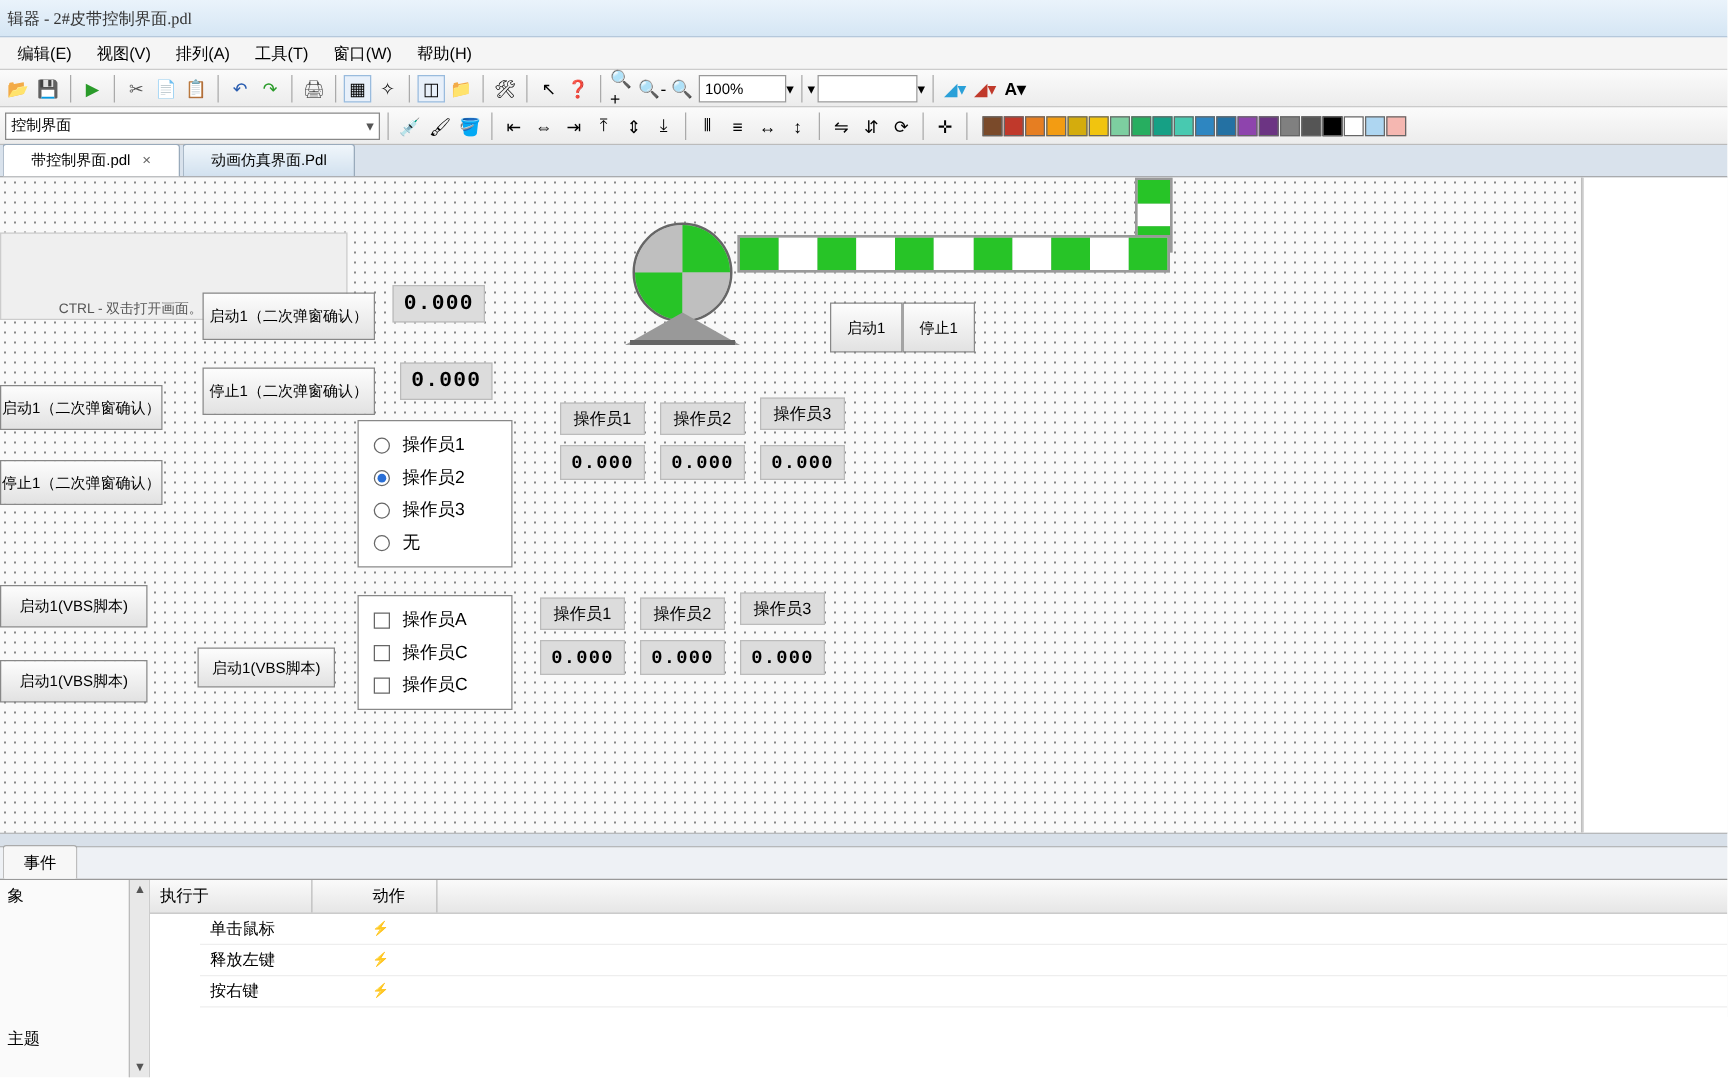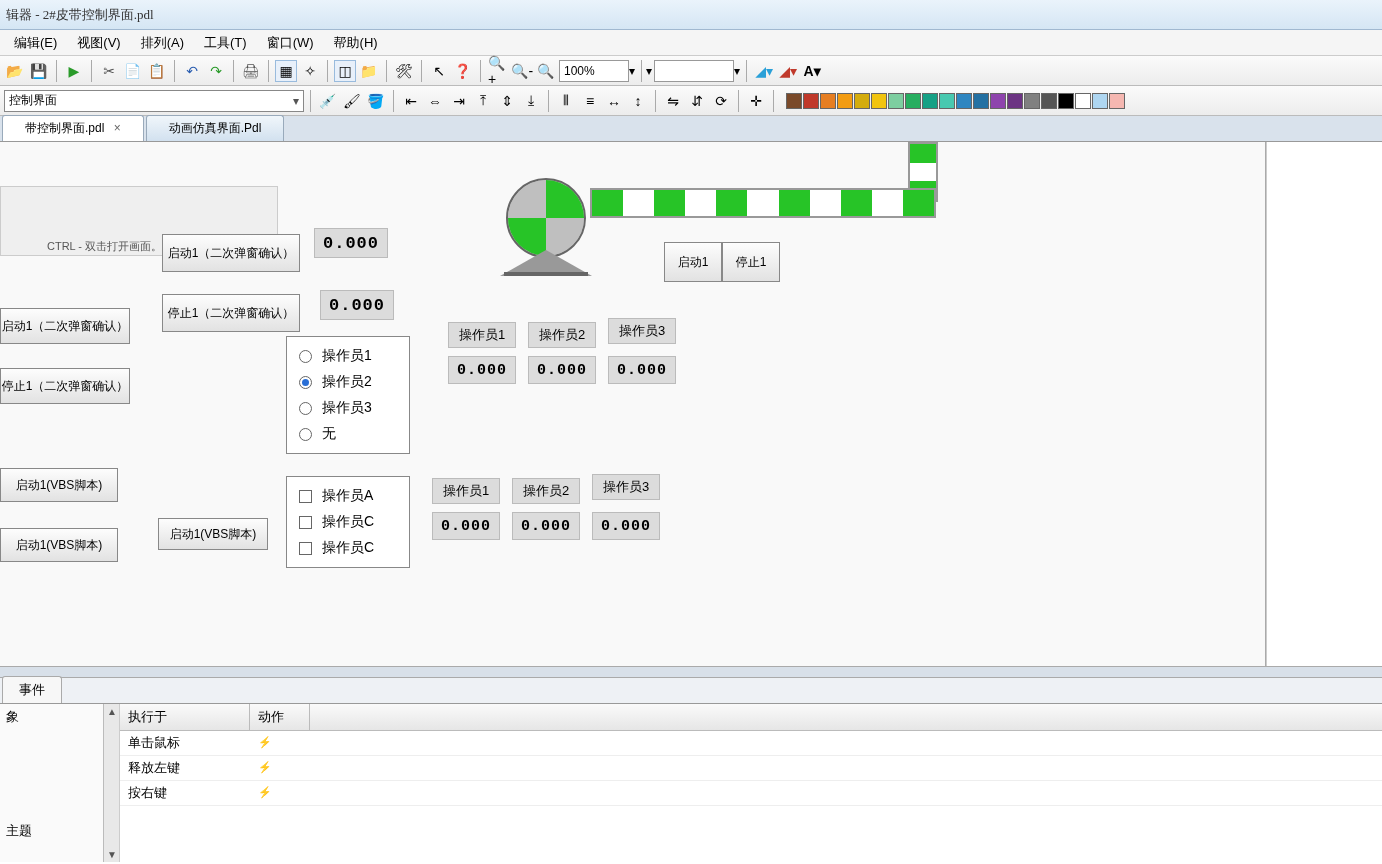--- a/index.html
+++ b/index.html
@@ -59,22 +59,22 @@
 .prop-tab { padding: 4px 16px; background:#f7f7f7; border:1px solid #aaa; border-bottom:none; border-radius:3px 3px 0 0; margin-right:3px; font-size:13px; cursor:pointer;}
 .prop-body { flex:1; display:flex; overflow:hidden;}
 .prop-left { width:120px; border-right:1px solid #ccc; background:#fafafa; position:relative;}
 .prop-left-scroll { position:absolute; right:0; top:0; bottom:0; width:16px; background:#e8e8e8; border-left:1px solid #bbb;}
 .prop-left-scroll::before { content:"▲"; position:absolute; top:2px; left:3px; font-size:10px; color:#555;}
 .prop-left-scroll::after { content:"▼"; position:absolute; bottom:2px; left:3px; font-size:10px; color:#555;}
 .left-item { padding: 4px 6px; font-size:13px; }
 .prop-right { flex:1; overflow:auto;}
 .grid-header { display:flex; background:linear-gradient(#fafafa,#e6e6e6); border-bottom:1px solid #bbb; }
 .grid-header > div { padding:4px 8px; border-right:1px solid #bbb; font-size:13px; }
-.gh-exec { width:130px;} .gh-act { width:60px;}
-.grid-row { display:flex; border-bottom:1px solid #eee; }
+.gh-exec { width:130px;} .gh-act { width:60px;margin-left:40px;}
+.grid-row { display:flex; border-bottom:1px solid #eee;margin-left:40px; }
 .grid-row > div { padding:3px 8px; font-size:13px; }
 .gr-exec { width:130px; } .gr-act { width:60px; color:#888;}
 .lightning::before { content:"⚡"; color:#8a6d2c; font-size:11px;}
 
 
 .pipe-h { position:absolute; background:#bbb; height:30px; border:2px solid #999; display:flex; overflow:hidden;}
 .pipe-v { position:absolute; background:#bbb; width:30px; border:2px solid #999; display:flex; flex-direction:column; overflow:hidden;}
 .dash { flex:1; }
 .dash.g { background:#27c427; }
 .dash.w { background:#fff; }

